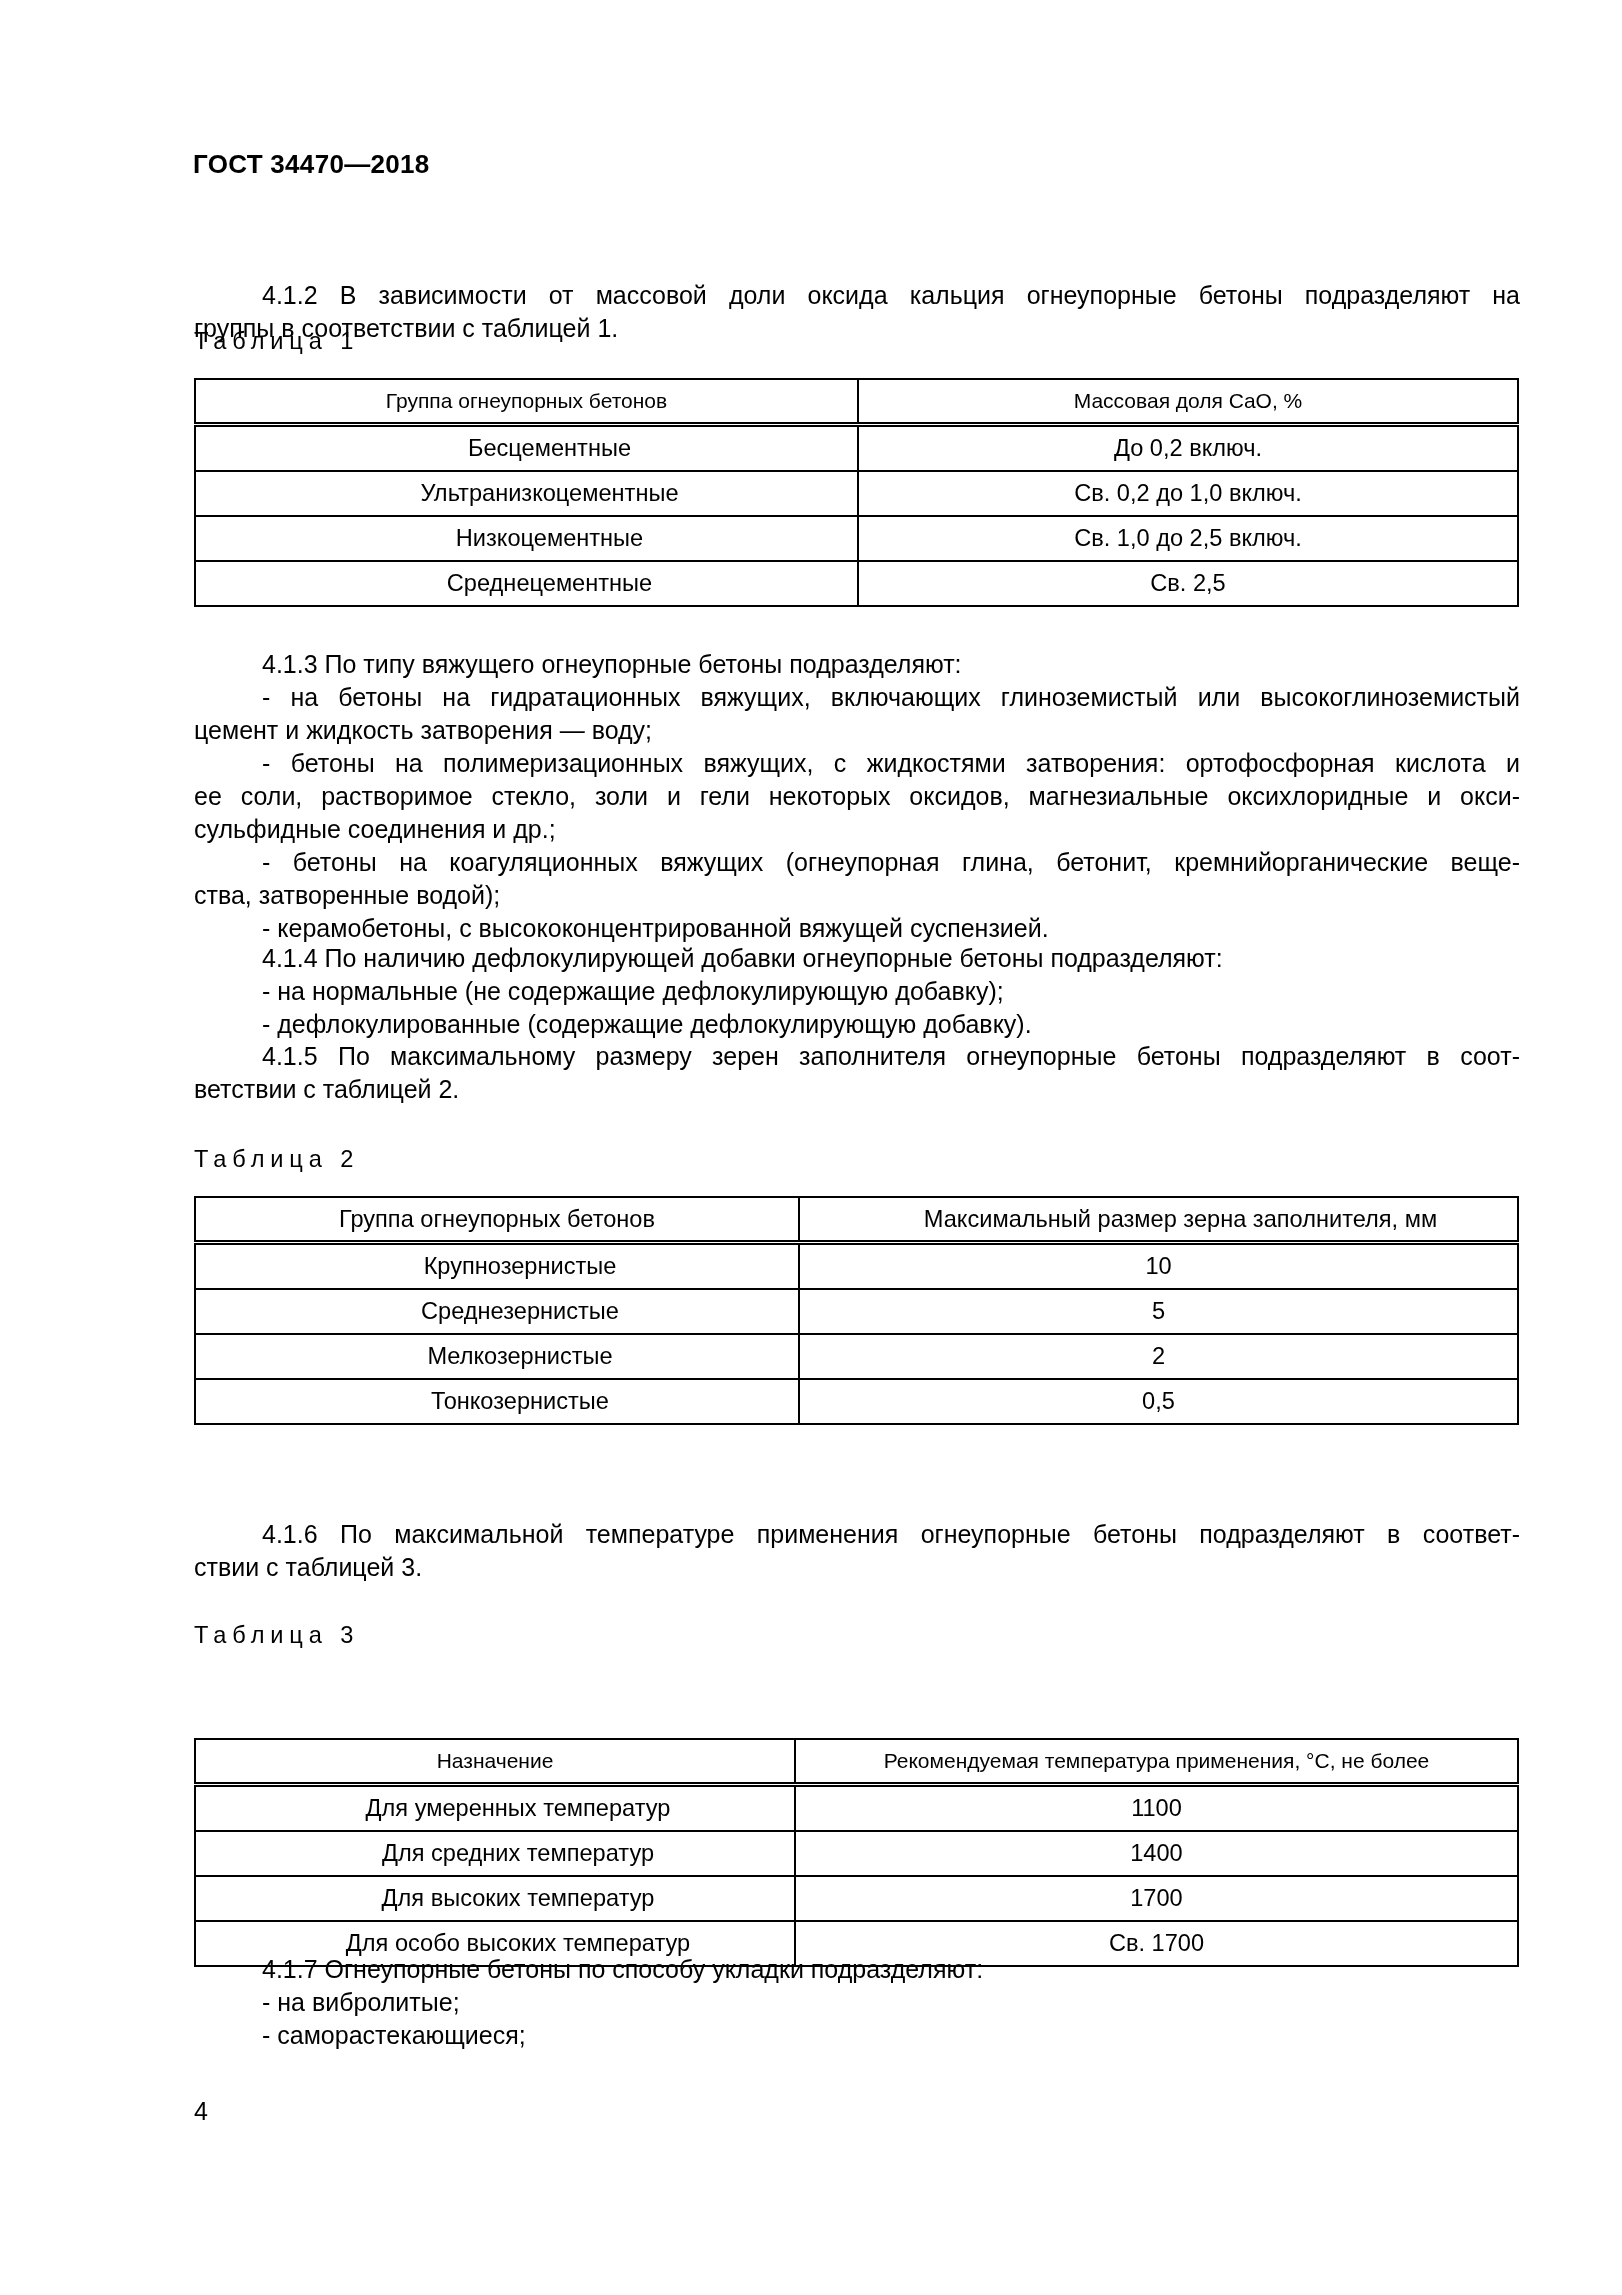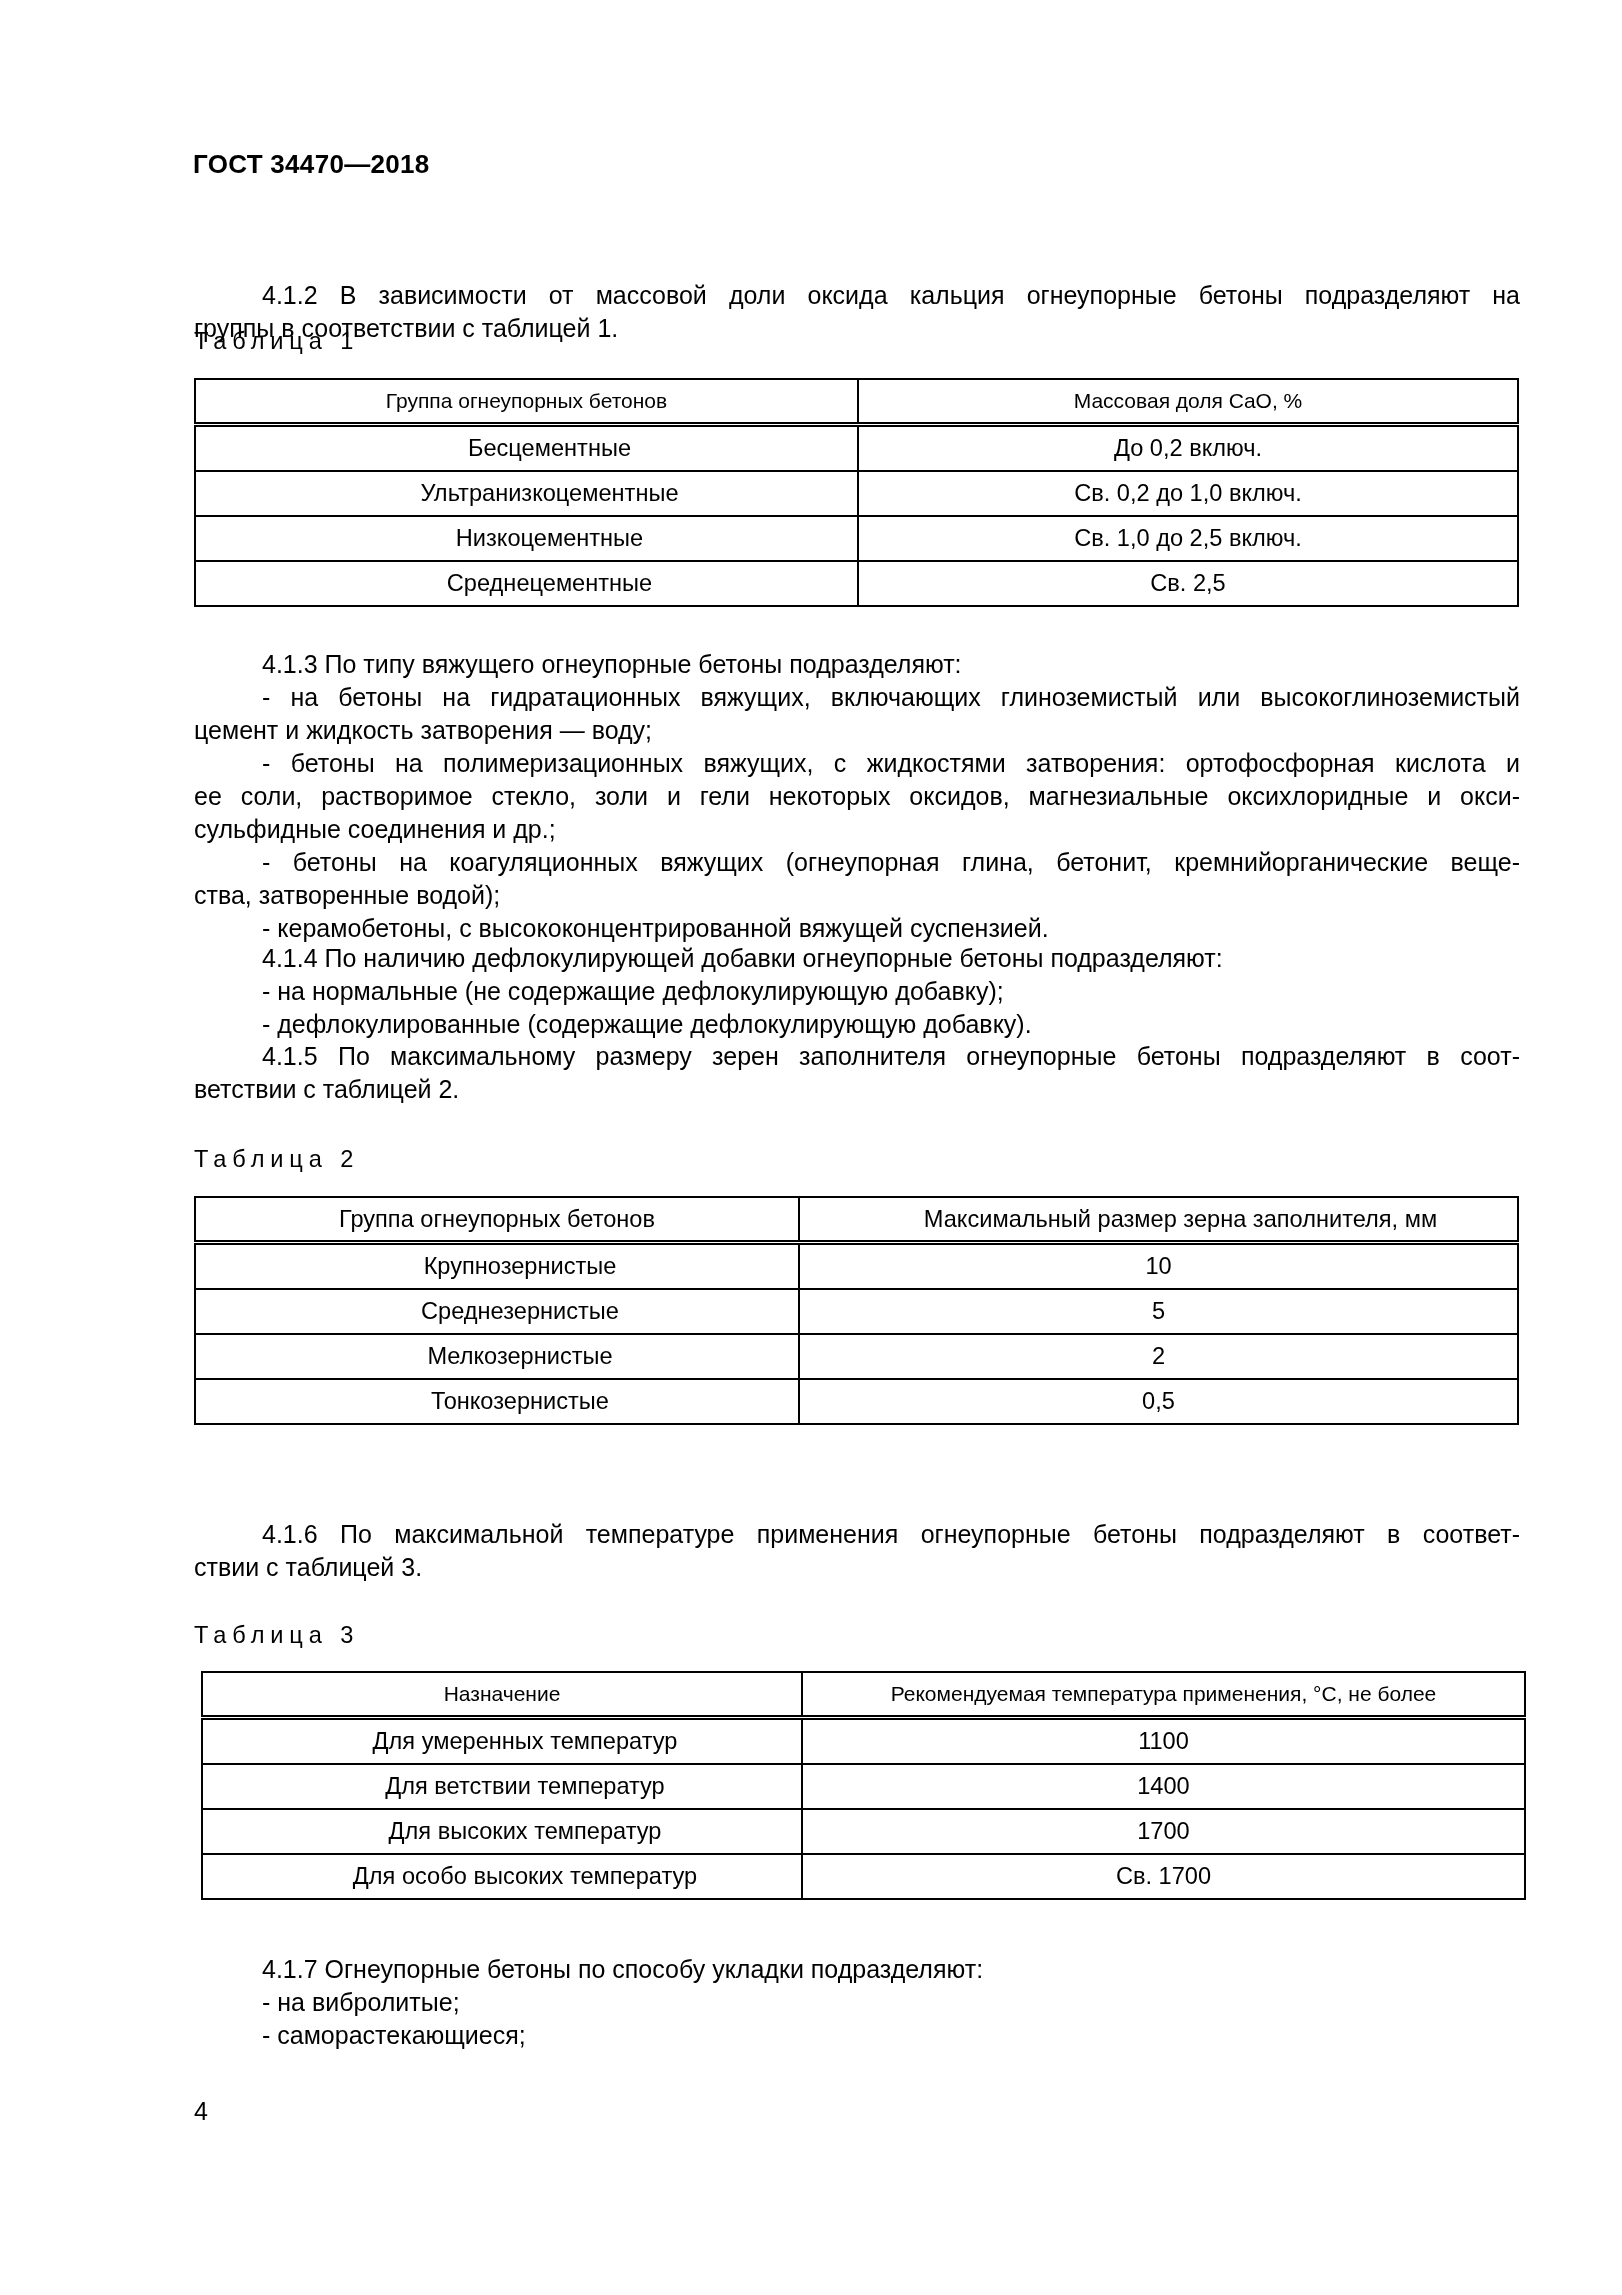--- a/index.html
+++ b/index.html
@@ -111,36 +111,36 @@
   </tr>
 </tbody>
   </table>
 
 <div class="para" style="top:1518px;">
   <span class="line ind j">4.1.6 По максимальной температуре применения огнеупорные бетоны подразделяют в соответ-</span>
   <span class="line">ствии с таблицей 3.</span>
 </div>
 
 <div class="tcap" style="top:1622px;">Таблица 3</div>
-<table class="gt" style="top:1671px;margin-left:7px;">
+<table class="gt" style="top:1738px;">
   <colgroup>
       <col style="width:600px">
       <col>
     </colgroup>
   <tbody>
       <tr>
     <th>Назначение</th>
     <th>Рекомендуемая температура применения, °С, не более</th>
   </tr>
   <tr>
     <td class="c1">Для умеренных температур</td>
     <td class="c2">1100</td>
   </tr>
   <tr>
-    <td class="c1">Для ветствии температур</td>
+    <td class="c1">Для средних температур</td>
     <td class="c2">1400</td>
   </tr>
   <tr>
     <td class="c1">Для высоких температур</td>
     <td class="c2">1700</td>
   </tr>
   <tr>
     <td class="c1">Для особо высоких температур</td>
     <td class="c2">Св. 1700</td>
   </tr>

